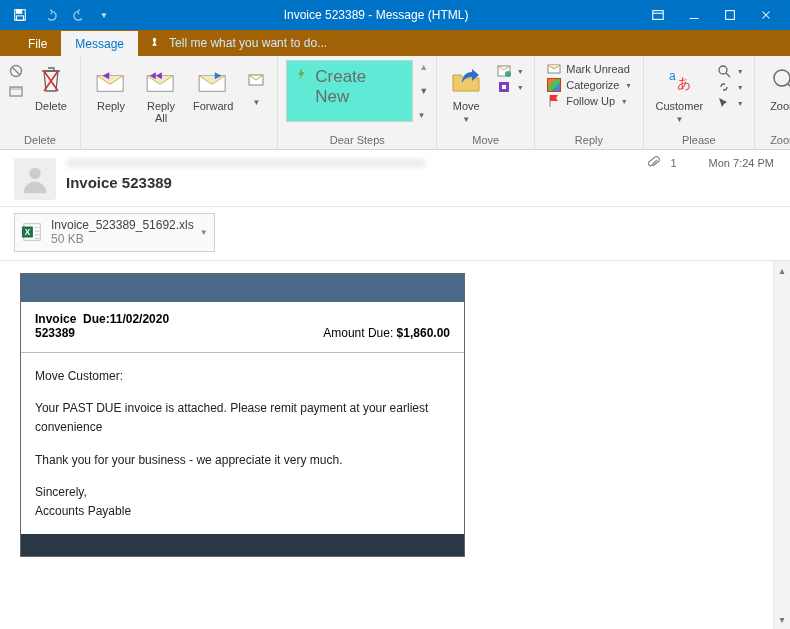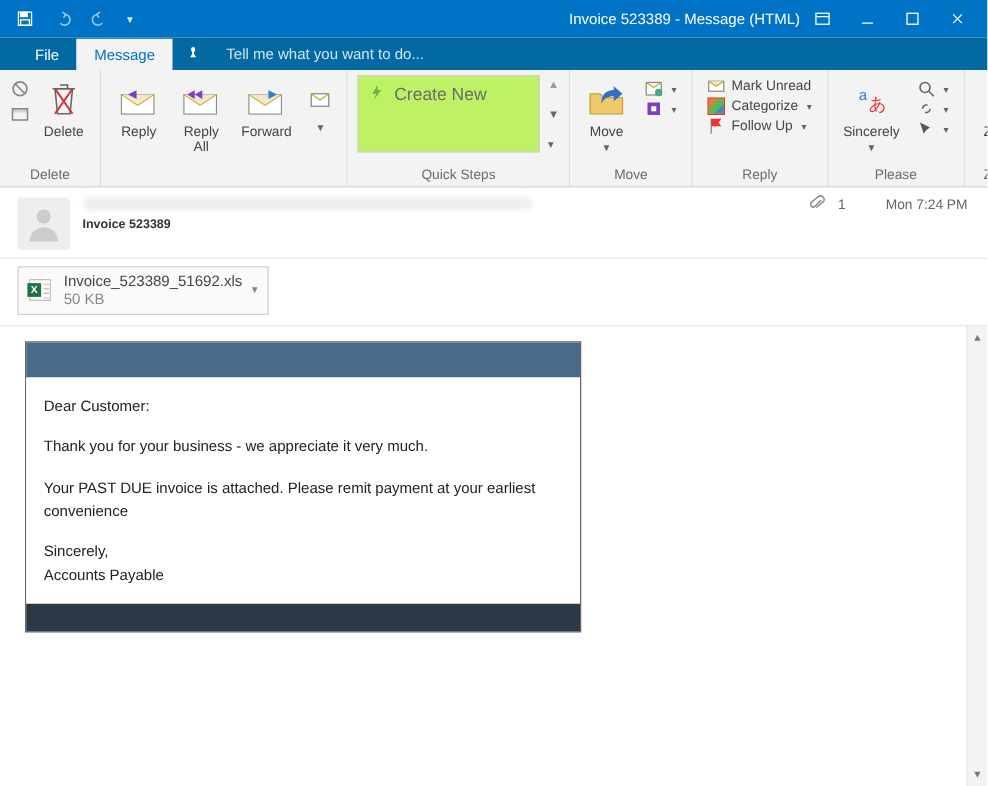--- a/index.html
+++ b/index.html
@@ -3,54 +3,54 @@
 <meta charset="utf-8">
 <style>
 *{box-sizing:border-box;margin:0;padding:0;font-family:"Segoe UI",Arial,sans-serif}
 body{background:#fff;width:790px;height:629px;overflow:hidden;font-size:12px}
 
 
 .titlebar{height:30px;background:#0173c7;color:#fff;display:flex;align-items:center;padding:0 6px}
 .tb-left{display:flex;align-items:center;gap:2px}
 .tb-btn{width:28px;height:28px;display:flex;align-items:center;justify-content:center;color:#b9dcf2}
 .tb-btn svg{width:14px;height:14px}
-.tb-center{flex:1;text-align:right;font-size:12px;color:#fff}
+.tb-center{flex:1;text-align:center;font-size:12px;color:#fff}
 .tb-right{display:flex;align-items:center}
 .tb-right .tb-btn{width:36px;color:#fff}
 
 
-.tabsbar{height:26px;background:#0369a1;display:flex;align-items:flex-end;padding-left:14px;color:#fff}
+.tabsbar{height:26px;background:#a16207;display:flex;align-items:flex-end;padding-left:14px;color:#fff}
 .tab{padding:6px 14px 5px;font-size:12px;cursor:pointer}
 .tab.active{background:#f3f3f3;color:#0173c7}
-.tell{display:flex;align-items:flex-start;gap:20px;padding:6px 10px;font-size:12px;color:#cfe6f6}
+.tell{display:flex;align-items:flex-start;gap:8px;padding:6px 10px;font-size:12px;color:#cfe6f6}
 
 
 .ribbon{background:#f3f3f3;border-bottom:1px solid #d6d6d6;height:94px;display:flex}
 .grp{border-right:1px solid #e0e0e0;padding:4px 8px 2px;display:flex;flex-direction:column;justify-content:space-between}
 .grp-body{display:flex;align-items:flex-start;gap:6px;flex:1}
 .grp-label{text-align:center;font-size:11px;color:#6b6b6b;padding:1px 0}
 .rbtn{display:flex;flex-direction:column;align-items:center;justify-content:flex-start;gap:2px;padding:2px 4px;min-width:42px}
 .rbtn .ic{height:36px;display:flex;align-items:center;justify-content:center}
 .rbtn .lbl{font-size:11px;color:#444;text-align:center;line-height:1.1}
 .env{width:36px;height:26px}
 .drop{font-size:8px;color:#666;margin-top:-2px}
-.qs-box{border:1px solid #cfcfcf;background:#bef264;height:62px;width:146px;padding:6px 8px;display:flex;align-items:flex-start;gap:6px;color:#6b6b6b;font-size:14px}
+.qs-box{border:1px solid #cfcfcf;background:#5eead4;height:62px;width:127px;padding:6px 8px;display:flex;align-items:flex-start;gap:6px;color:#6b6b6b;font-size:17px}
 .mini{display:flex;flex-direction:column;gap:2px;padding:2px 4px}
 .mini .row{display:flex;align-items:center;gap:5px;font-size:11px;color:#444;white-space:nowrap}
 .mini svg,.mini .sq{width:14px;height:14px}
 .sq{border:1.5px solid #da3b01}
 .caret{font-size:8px;color:#666;margin-left:2px}
 
 
 .msghdr{display:flex;align-items:flex-start;padding:8px 14px 6px;border-bottom:1px solid #e6e6e6;position:relative}
 .avatar{width:42px;height:42px;border-radius:3px;background:#eee;display:flex;align-items:center;justify-content:center;margin-right:10px}
 .avatar svg{width:34px;height:34px;fill:#ccc}
 .hdr-lines{flex:1}
 .blurline{height:10px;border-radius:5px;background:#eee;filter:blur(2px);margin-bottom:6px}
-.subject{font-size:10px;font-weight:600;color:#333}
+.subject{font-size:15px;font-weight:600;color:#333}
 .hdr-right{position:absolute;right:16px;top:6px;display:flex;align-items:center;gap:10px;color:#666;font-size:11px}
 
 
 .attrow{padding:6px 14px 8px;border-bottom:1px solid #e6e6e6}
 .attach{display:inline-flex;align-items:center;border:1px solid #d0d0d0;background:#fafafa;padding:4px 20px 4px 6px;gap:8px;position:relative}
 .attach .xic{width:22px;height:22px}
 .attach .meta{font-size:12px;color:#444;line-height:1.2}
 .attach .meta .sz{color:#888}
 .attach .ad{position:absolute;right:6px;top:50%;transform:translateY(-50%);font-size:8px;color:#888}
 
@@ -211,21 +211,21 @@
             <path d="M7 1l-4 7h3l-2 5 6-8H7z" fill="#6fae4f"></path>
           </svg>
         <span>Create New</span>
       </div>
       <div style="display:flex;flex-direction:column;justify-content:space-between;height:62px;padding:2px 0">
         <span style="font-size:9px;color:#999">▲</span>
         <span style="font-size:9px;color:#666">▼</span>
         <span style="font-size:9px;color:#666">▾</span>
       </div>
     </div>
-    <div class="grp-label" style="position:relative">Quick Steps</div>
+    <div class="grp-label" style="position:relative">Dear Steps</div>
   </div>
 
   <div class="grp">
     <div class="grp-body">
       <div class="rbtn">
         <div class="ic">
             <svg width="32" height="30" viewBox="0 0 32 30">
               <path d="M3 10h8l3 3h15v13H3z" fill="#f0c96b" stroke="#caa13a"></path>
               <path d="M22 4l7 6-7 6V12c-5 0-8 2-10 6 0-7 4-11 10-11z" fill="#3071c4"></path>
             </svg>
@@ -283,21 +283,21 @@
 
   <div class="grp">
     <div class="grp-body">
       <div class="rbtn">
         <div class="ic">
             <svg width="28" height="28" viewBox="0 0 28 28">
               <text x="4" y="14" font-size="12" fill="#2e7cd6">a</text>
               <text x="12" y="22" font-size="14" fill="#e33">あ</text>
             </svg>
           </div>
-        <div class="lbl"><span>Sincerely</span><br><span class="drop">▼</span></div>
+        <div class="lbl"><span>Customer</span><br><span class="drop">▼</span></div>
       </div>
       <div class="mini" style="padding-top:4px">
         <div class="row">
             <svg viewBox="0 0 14 14" fill="none" stroke="#666" stroke-width="1.3">
               <circle cx="6" cy="6" r="4"></circle>
               <path d="M9 9l4 4"></path>
             </svg>
             <span class="caret">▾</span>
           </div>
         <div class="row">
@@ -368,24 +368,31 @@
       <div class="sz">50 KB</div>
     </div>
     <span class="ad">▼</span>
   </div>
 </div>
 
 <div class="bodywrap">
   <div class="msgbody">
     <div class="email">
       <div class="ebar"></div>
+      <div class="ehead">
+        <div>
+          <b><span>Invoice</span></b>&nbsp;&nbsp;<b><span>Due:</span><span>11/02/2020</span></b><br>
+          <b><span>523389</span></b>
+        </div>
+        <div style="align-self:flex-end"><span>Amount Due:</span> <b>$1,860.00</b></div>
+      </div>
       <div class="ebody">
-        <p>Dear Customer:</p>
+        <p>Move Customer:</p>
+        <p>Your PAST DUE invoice is attached. Please remit payment at your earliest convenience</p>
         <p>Thank you for your business - we appreciate it very much.</p>
-        <p>Your PAST DUE invoice is attached. Please remit payment at your earliest convenience</p>
         <p style="margin-bottom:0"><span>Sincerely,</span><br><span>Accounts Payable</span></p>
       </div>
       <div class="efoot"></div>
     </div>
   </div>
   <div class="scrollbar">
     <div class="arw">▴</div>
     <div class="arw">▾</div>
   </div>
 </div>

